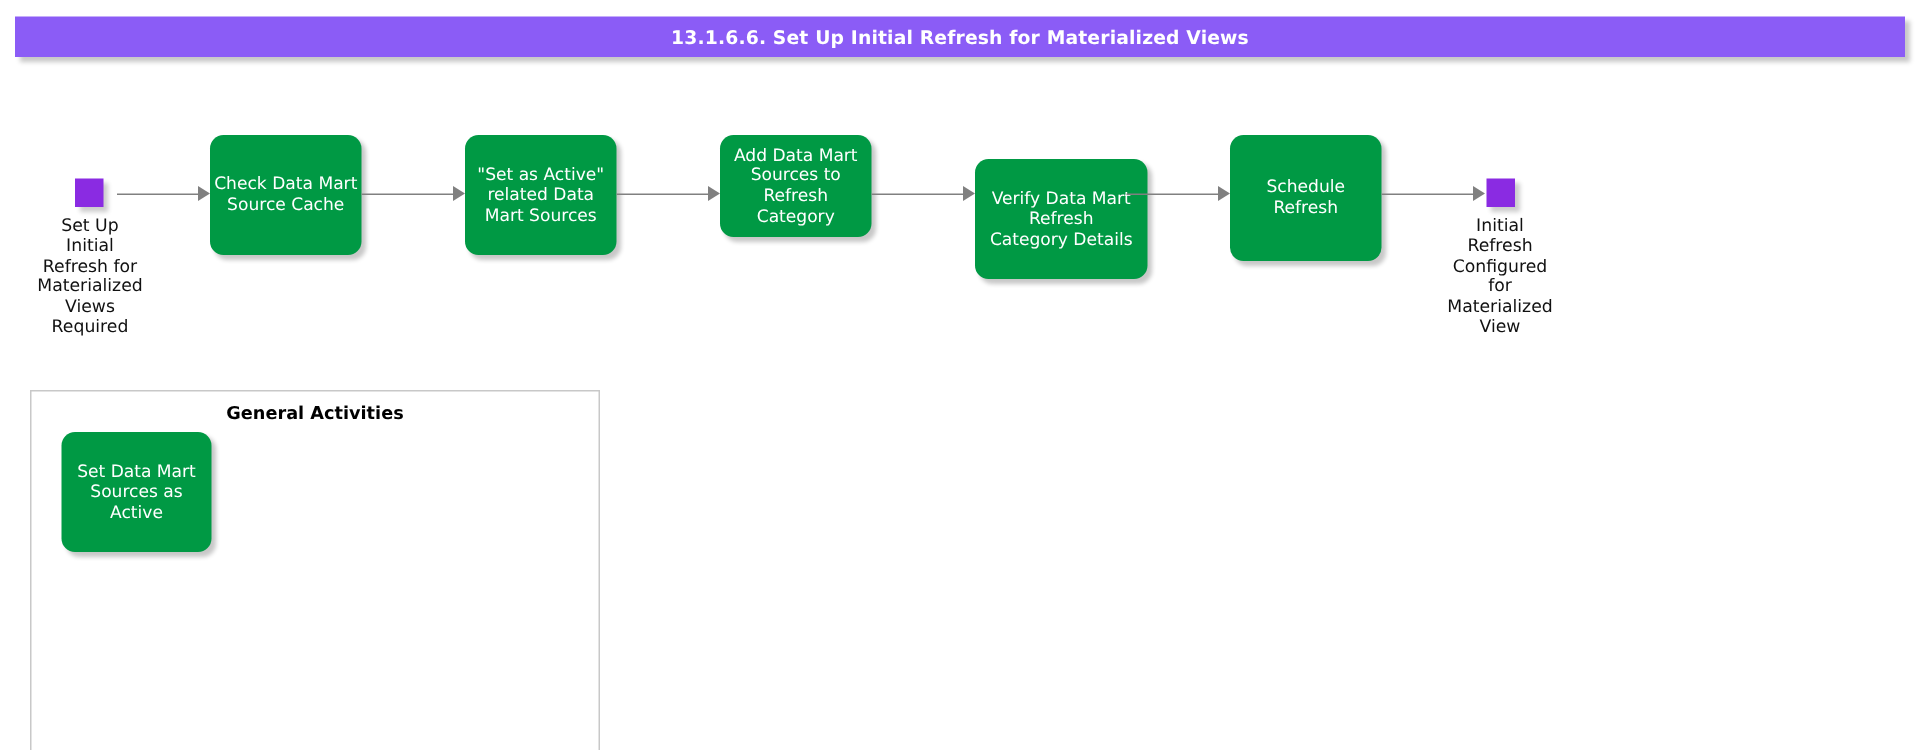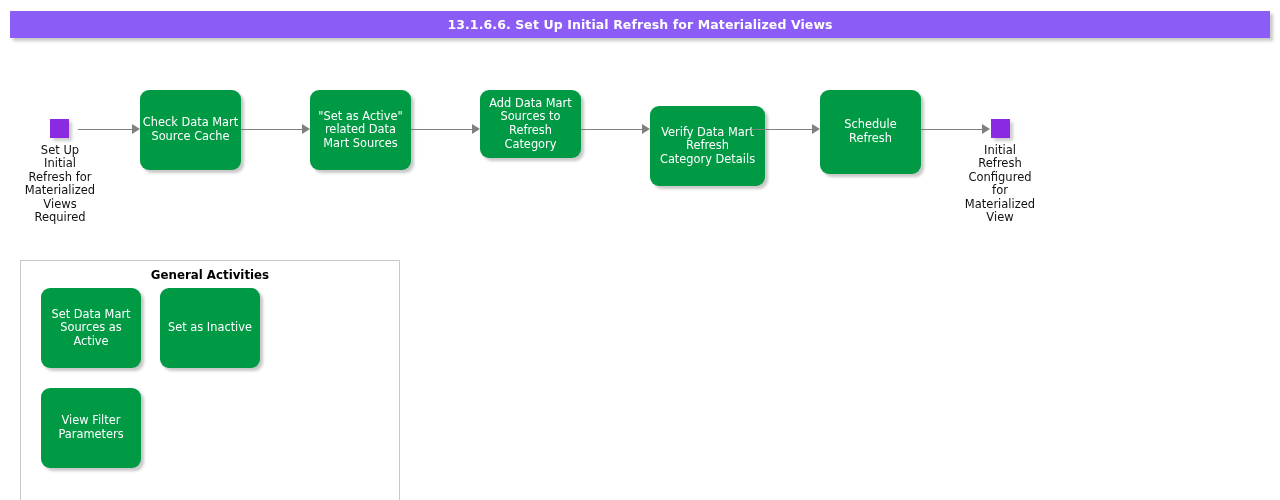--- a/index.html
+++ b/index.html
@@ -235,26 +235,19 @@
   <div class="panel-title">General Activities</div>
 
   <div class="ga-grid">
 
     <div class="ga-row">
       <div class="ga-node">
         <span class="node-label">Set Data Mart
 Sources as
 Active</span>
       </div>
-      <div class="ga-node">
-        <span class="node-label">Set as Inactive</span>
-      </div>
     </div>
 
     <div class="ga-row">
-      <div class="ga-node">
-        <span class="node-label">View Filter
-Parameters</span>
-      </div>
     </div>
 
   </div>
 </div>
 
 </body></html>

